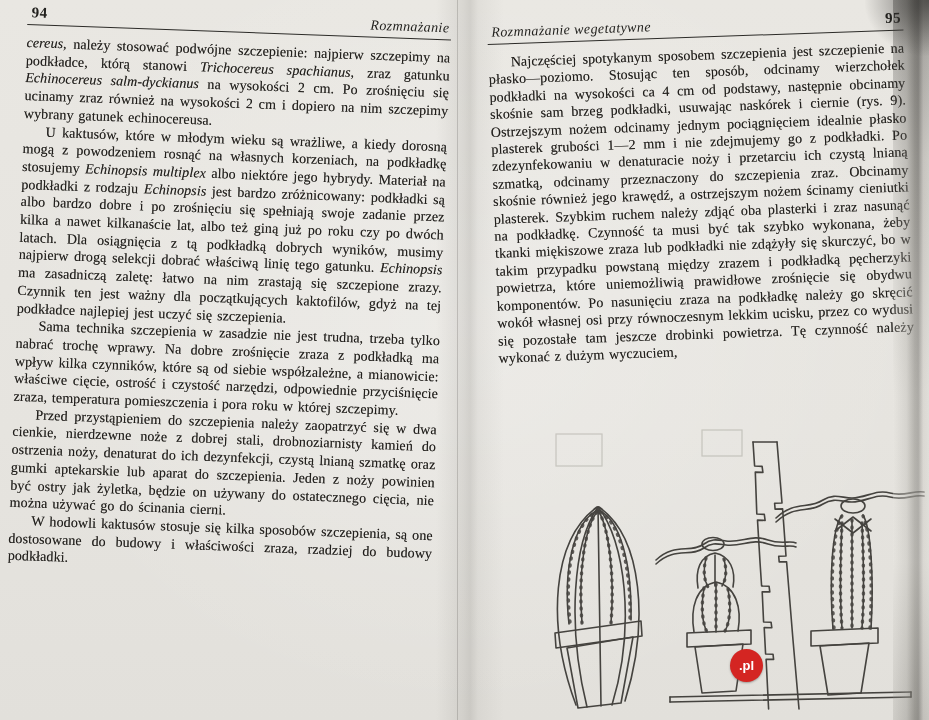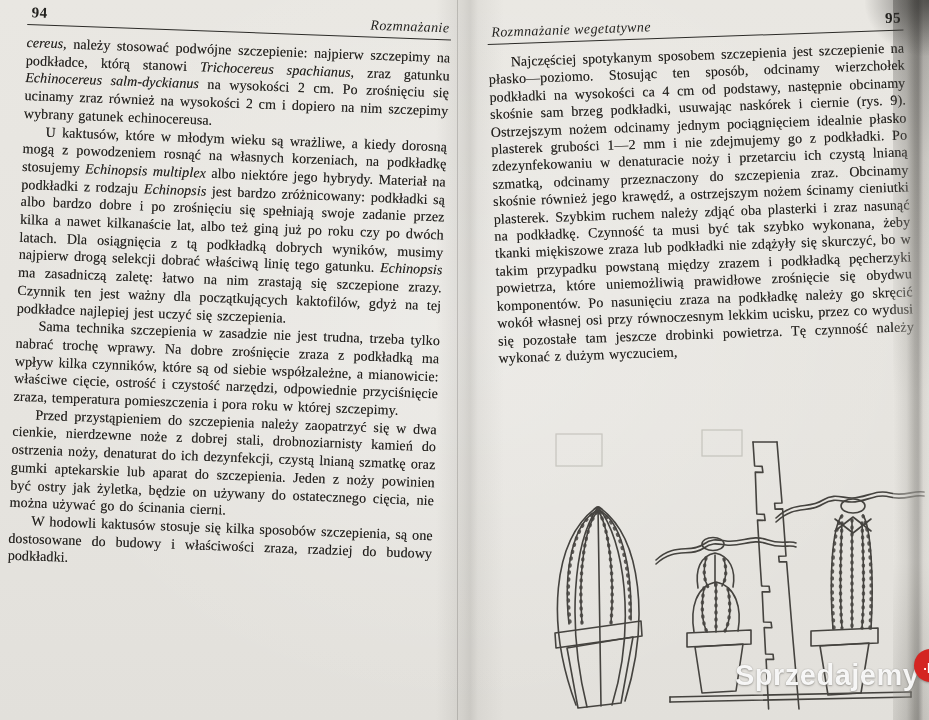--- a/index.html
+++ b/index.html
@@ -200,19 +200,18 @@
     </g>
   </svg>
 
   <div class="gutter-shadow"></div>
   <div class="gutter-crease"></div>
   <div class="edge-band"></div>
   <div class="edge-band-fade"></div>
   <div class="edge-top-corner"></div>
 
   <div class="watermark">
-    <span class="wm-text">Sprzedajemy</span>
     <span class="wm-pl">
       <span>.pl</span>
     </span>
   </div>
 
 </div>
 
 </body></html>

